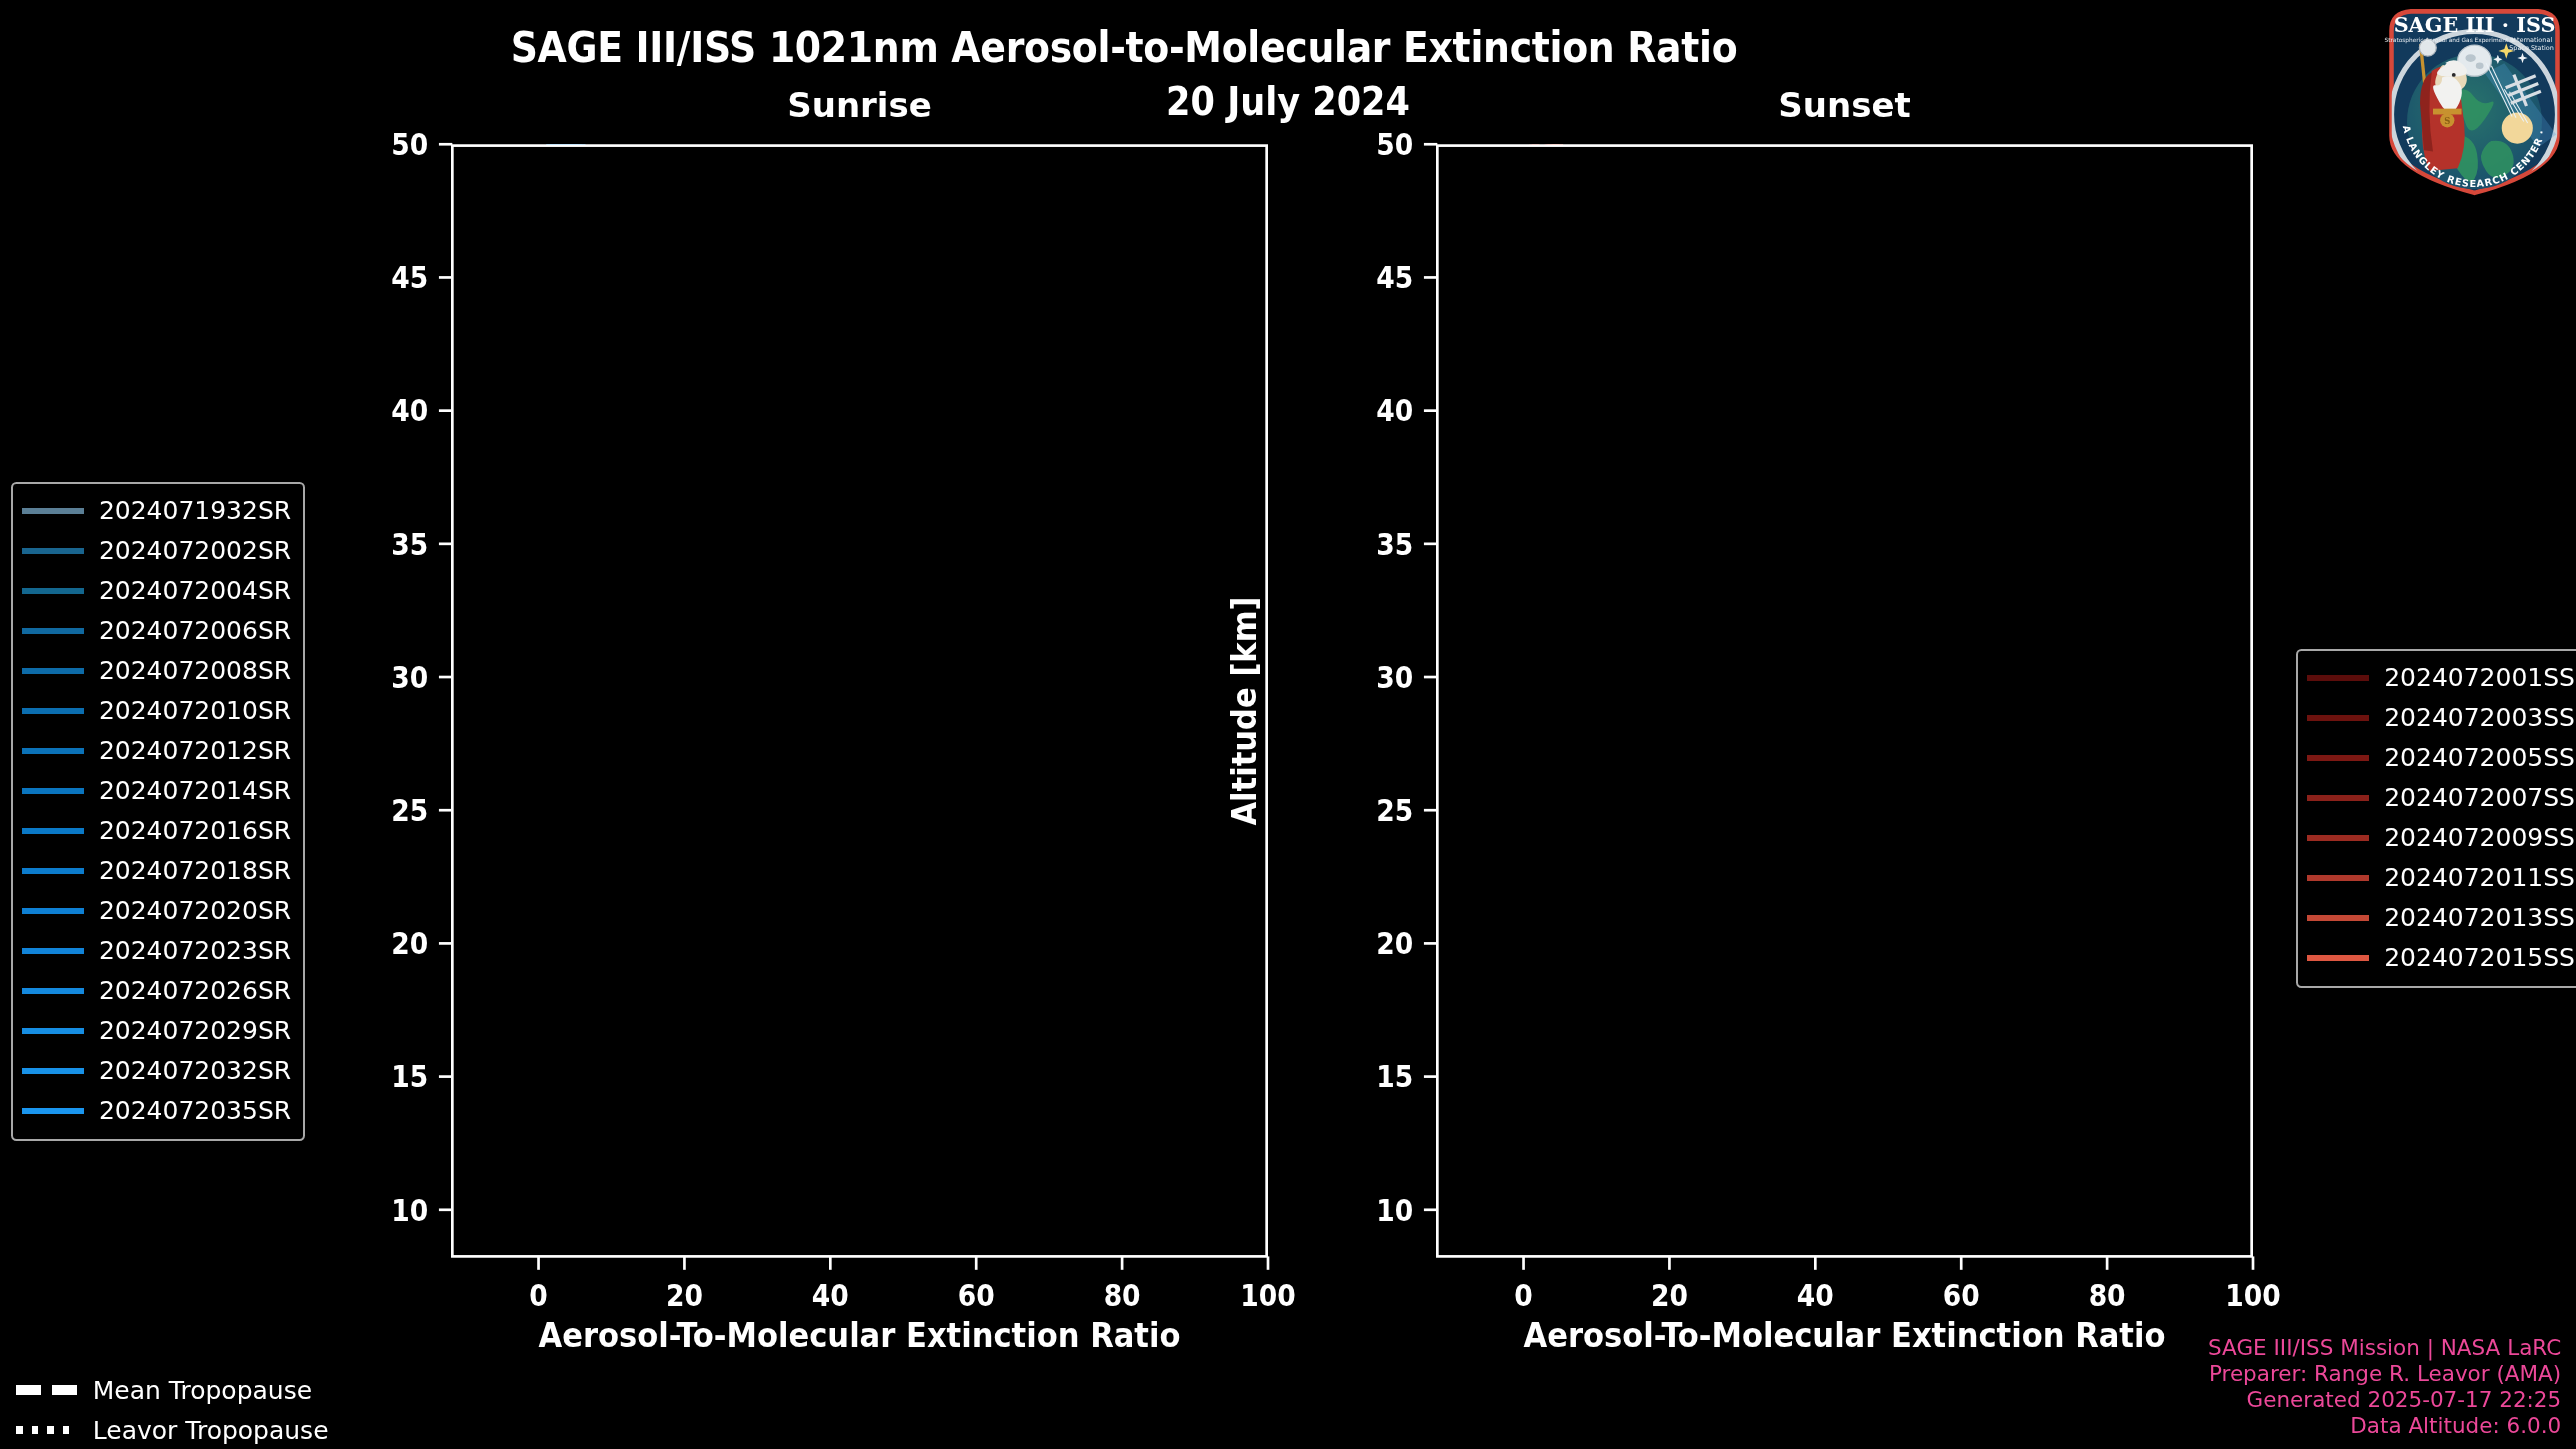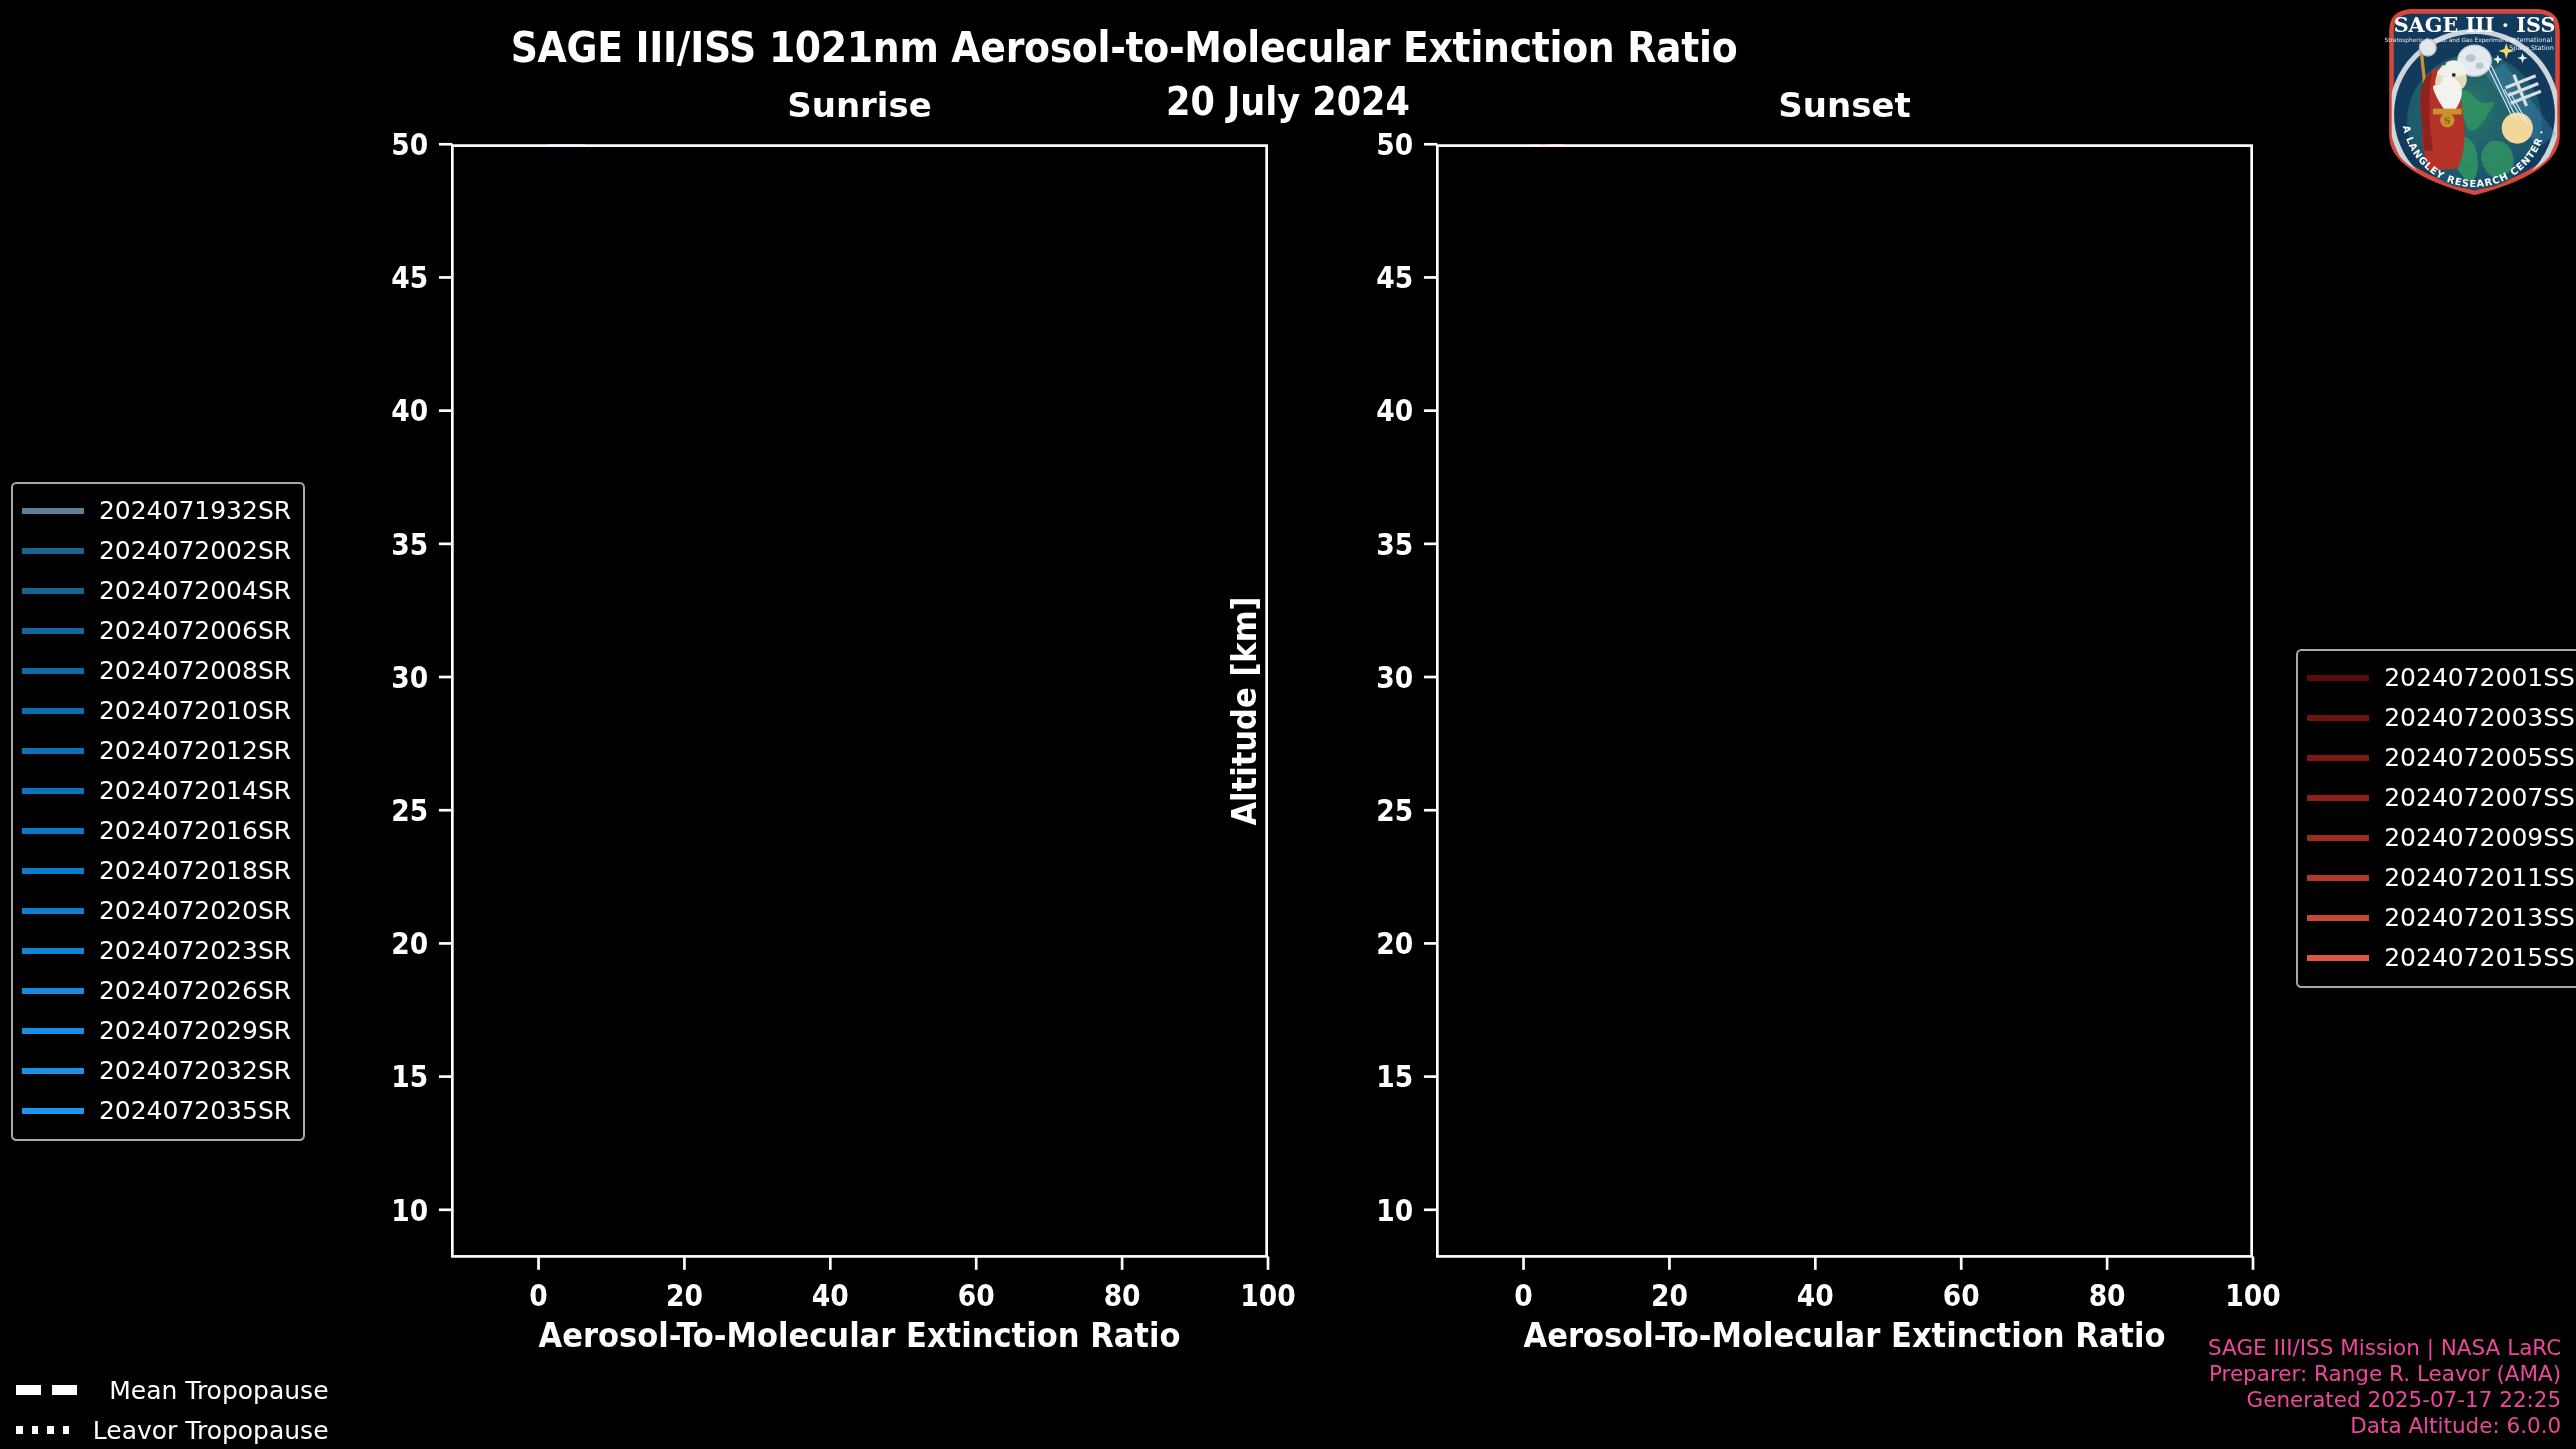--- a/index.html
+++ b/index.html
@@ -59,21 +59,21 @@
     transform-origin:center center; transform:rotate(-90deg); white-space:nowrap;
   }
   #ylabel-sunrise { left:255px; top:691px; width:268px; text-align:center; margin-left:-134px; }
   #ylabel-sunset  { left:1244px; top:691px; width:268px; text-align:center; margin-left:-134px; }
 
   
   .legend-box {
     position:absolute; background:#000; border:2px solid #a8a8a8;
     border-radius:5.4px; padding:6.7px 12px 8px 9.4px;
   }
-  .legend-row { display:flex; align-items:center; height:40px;justify-content:space-between; }
+  .legend-row { display:flex; align-items:center; height:40px; }
   .legend-swatch { width:62px; height:6px; flex:0 0 62px; margin-right:14.8px; }
   .legend-text {
     font-size:25px; color:#fff; white-space:nowrap;
     font-family:"DejaVu Sans","Liberation Sans",sans-serif;
   }
   #legend-sunrise { left:10.7px; top:482px; }
   #legend-sunset  { left:2296px; top:649px; }
 
   
   #legend-tropopause { position:absolute; left:16px; top:1370px; }

